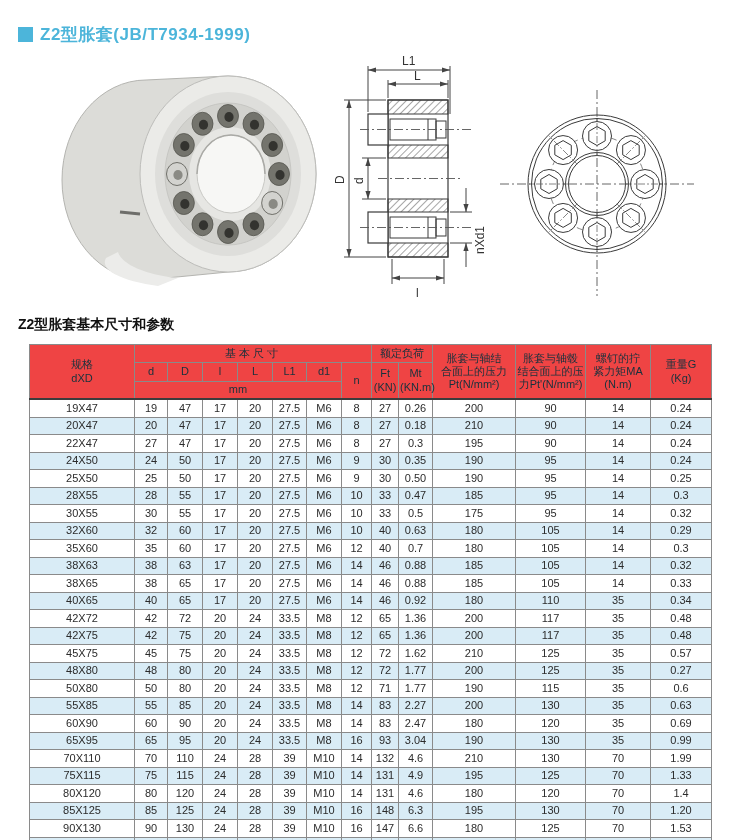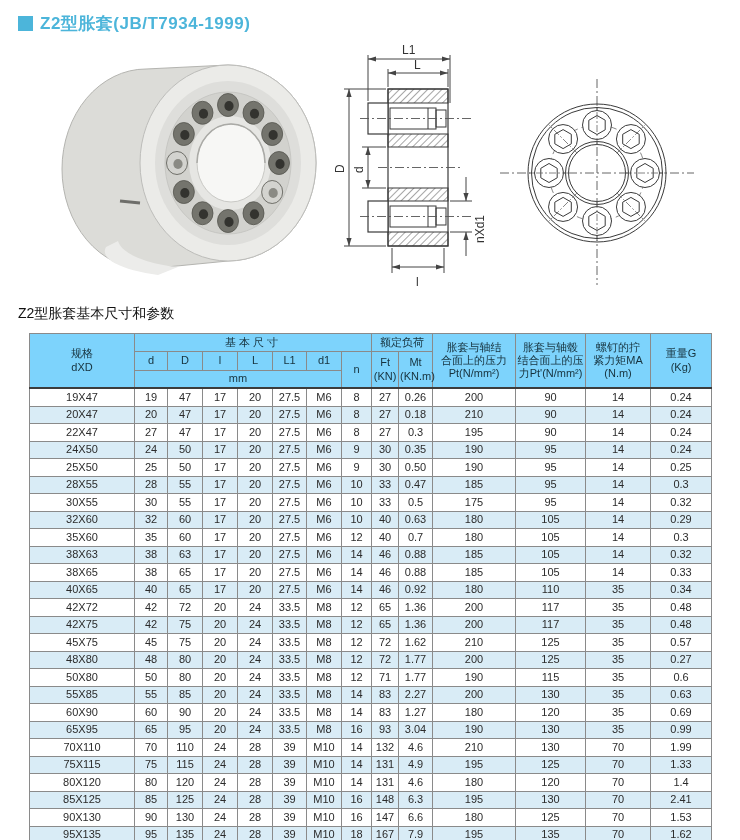--- a/index.html
+++ b/index.html
@@ -1,37 +1,37 @@
 <!DOCTYPE html>
 <html><head>
 <meta charset="utf-8">
 <style>
   html,body{margin:0;padding:0;background:#ffffff;}
   body{
     width:740px;height:840px;overflow:hidden;position:relative;
     font-family:"Liberation Sans","DejaVu Sans",sans-serif;color:#2b2b2b;
   }
-  .title-row{display:flex;align-items:center;margin:12px 0 0 18px;}
+  .title-row{display:flex;align-items:center;margin:23px 0 0 18px;}
   .bullet{width:15px;height:15px;background:#4cb5da;display:inline-block;margin-right:7px;}
   .title{font-size:17px;font-weight:bold;color:#4cb5da;margin:0;letter-spacing:0.5px;}
   .drawings{position:relative;height:252px;margin-top:8px;}
   .svg-abs{position:absolute;top:0;}
   #photo-svg{left:58px;top:8px;}
   #section-svg{left:332px;top:0px;}
   #front-svg{left:492px;top:30px;}
-  .section-heading{font-size:14px;font-weight:normal;color:#111;margin:10px 0 10px 18px;}
+  .section-heading{font-size:14px;font-weight:bold;color:#111;margin:10px 0 10px 18px;}
   table.spec{
     border-collapse:collapse;table-layout:fixed;width:682px;margin-left:29px;
     font-size:11px;
   }
   table.spec th,table.spec td{
     border:1px solid #8a8a8a;text-align:center;vertical-align:middle;
     padding:0 1px;font-weight:normal;line-height:1.2;
   }
-  table.spec thead th{background:#7dd3fc;color:#16323d;}
+  table.spec thead th{background:#ef4444;color:#16323d;}
   table.spec thead tr:nth-child(1) th{height:17px;}
   table.spec thead tr:nth-child(2) th{height:18px;}
   table.spec thead tr:nth-child(3) th{height:16px;}
   table.spec thead{border-bottom:2px solid #3c3c3c;}
   table.spec td{height:16.5px;background:#ffffff;}
   table.spec tr.alt td{background:#d9ecf6;}
   .pre{white-space:pre-line;}
   .basic-dims{letter-spacing:3px;}
   svg text{fill:#333;font-family:"Liberation Sans","DejaVu Sans",sans-serif;}
   .dim{stroke:#444;stroke-width:1;fill:none;}
@@ -543,21 +543,21 @@
       <tr>
         <td>60X90</td>
         <td>60</td>
         <td>90</td>
         <td>20</td>
         <td>24</td>
         <td>33.5</td>
         <td>M8</td>
         <td>14</td>
         <td>83</td>
-        <td>1.27</td>
+        <td>2.47</td>
         <td>180</td>
         <td>120</td>
         <td>35</td>
         <td>0.69</td>
       </tr>
       <tr class="alt">
         <td>65X95</td>
         <td>65</td>
         <td>95</td>
         <td>20</td>
@@ -627,21 +627,21 @@
         <td>24</td>
         <td>28</td>
         <td>39</td>
         <td>M10</td>
         <td>16</td>
         <td>148</td>
         <td>6.3</td>
         <td>195</td>
         <td>130</td>
         <td>70</td>
-        <td>2.41</td>
+        <td>1.20</td>
       </tr>
       <tr>
         <td>90X130</td>
         <td>90</td>
         <td>130</td>
         <td>24</td>
         <td>28</td>
         <td>39</td>
         <td>M10</td>
         <td>16</td>

